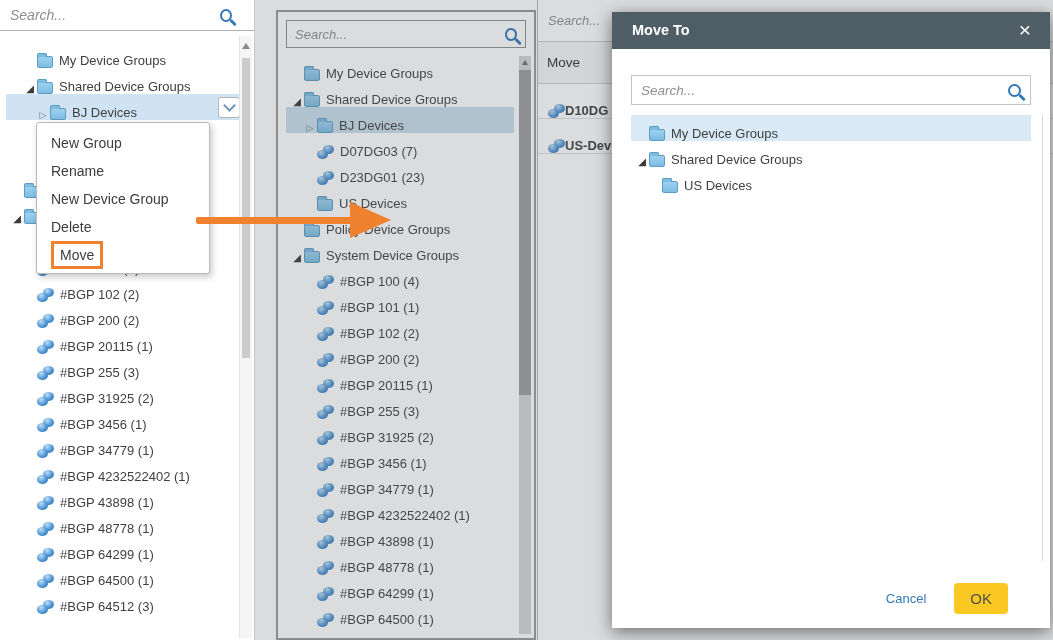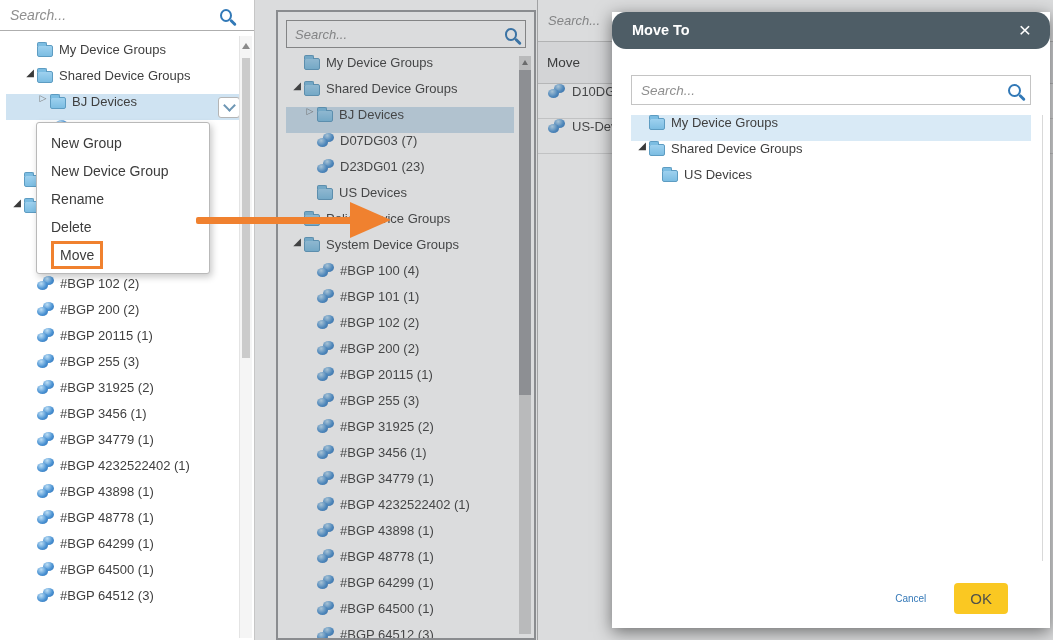--- a/index.html
+++ b/index.html
@@ -1,20 +1,20 @@
 <!DOCTYPE html>
 <html><head>
 <meta charset="utf-8">
 <style>
   * { margin:0; padding:0; box-sizing:border-box; }
   body { font-family:"Liberation Sans","DejaVu Sans",sans-serif; background:#fff; }
   .screen { position:relative; width:1053px; height:640px; overflow:hidden; background:#fff; }
 
   
-  .trow { display:flex; align-items:flex-start; height:26px; font-size:13px; color:#3f3f3f; white-space:nowrap; }
+  .trow { display:flex; align-items:flex-end; height:26px; font-size:13px; color:#3f3f3f; white-space:nowrap; }
   .twisty { width:14px; flex:none; font-size:9px; color:#777; text-align:center; line-height:1; }
   .twisty.open { color:#3a3a3a; font-size:10px; }
   .ic { flex:none; position:relative; display:inline-block; }
   .ic-folder { width:16px; height:12px; background:linear-gradient(#9ed1ef,#7cbde2); border:1px solid #5d9cc2; border-radius:2px; margin-top:3px; }
   .ic-folder::before { content:""; position:absolute; top:-4px; left:-1px; width:8px; height:3px; background:#7cbde2; border:1px solid #5d9cc2; border-bottom:none; border-radius:2px 2px 0 0; }
   .ic-group { width:17px; height:14px; }
   .ic-group::before, .ic-group::after { content:""; position:absolute; width:11px; height:9px; border-radius:50%;
      background:radial-gradient(circle at 38% 28%, #bedff5 0%, #4d94d4 55%, #2a6db3 100%); }
   .ic-group::before { right:0; top:0; }
   .ic-group::after { left:0; bottom:0; }
@@ -56,40 +56,40 @@
   .mp-scroll { position:absolute; right:3px; top:44px; bottom:4px; width:12px; background:#d4d4d4; }
   .mp-thumb { position:absolute; left:0; right:0; top:14px; height:325px; background:#9b9da0; }
   .mp-scroll .sb-up { border-bottom-color:#6f6f6f; margin:4px auto 4px; border-left-width:3px; border-right-width:3px; border-bottom-width:5px; }
 
   
   .tbl-panel { position:absolute; left:537px; top:0; width:516px; height:640px; background:#fff; border-left:1px solid #b5b5b5; z-index:2; }
   .tp-search { position:absolute; left:0; top:0; right:0; height:42px; border-bottom:1px solid #c9c9c9; display:flex; align-items:center; padding:0 10px; }
   .tp-header { position:absolute; left:0; top:42px; right:0; height:42px; background:#f5f5f6; border-bottom:1px solid #cfcfcf; display:flex; align-items:center; padding-left:9px; font-size:13.5px; color:#333; }
   .tp-rows { position:absolute; left:0; top:84px; right:0; }
   .tbl-row { height:35px; border-bottom:1px solid #dedede; padding-left:10px; }
-  .tbl-row .lbl { margin-left:7px; }
+  .tbl-row .lbl { margin-left:0;font-weight:bold; }
 
   
   .dim-overlay { position:absolute; left:255px; top:0; width:798px; height:640px; background:rgba(90,95,100,0.22); z-index:30; }
 
   
   .arrow-line { position:absolute; left:196px; top:217px; width:157px; height:7px; background:#f0812f; border-radius:2px; z-index:40; }
   .arrow-head { position:absolute; left:350px; top:202px; width:0; height:0; border-left:41px solid #f0812f; border-top:18px solid transparent; border-bottom:18px solid transparent; z-index:40; }
 
   
   .modal { position:absolute; left:612px; top:12px; width:438px; height:616px; background:#fff; z-index:50; box-shadow:0 4px 16px rgba(0,0,0,.5); }
-  .modal-header { position:absolute; left:0; top:0; right:0; height:37px; background:#4e5d66; color:#fff; font-size:14.5px; font-weight:bold; line-height:37px; padding-left:20px;border-radius:14px; }
+  .modal-header { position:absolute; left:0; top:0; right:0; height:37px; background:#4e5d66; color:#fff; font-size:14.5px; font-weight:bold; line-height:37px; padding-left:20px; }
   .modal-close { position:absolute; right:12px; top:0; width:26px; height:37px; line-height:35px; text-align:center; font-size:21px; font-weight:normal; color:#fff; cursor:default; }
   .modal-search { position:absolute; left:19px; top:63px; width:400px; height:30px; border:1px solid #c4c4c4; display:flex; align-items:center; padding:0 9px; }
   .modal-search .search-input { font-size:13.5px; }
   .modal-tree { position:absolute; left:19px; top:103px; width:412px; height:446px; border-right:1px solid #d9d9d9; }
   .modal .trow { width:400px; }
   .modal .trow.sel { background:#d9eaf6; }
   .modal-footer { position:absolute; right:42px; bottom:13px; display:flex; align-items:center; gap:28px; height:34px; }
-  .cancel-link { font-size:10px; color:#3579b8; }
+  .cancel-link { font-size:13px; color:#3579b8; }
   .ok-btn { background:#fac822; border:none; border-radius:4px; font-family:inherit; font-size:15px; color:#50524b; padding:7px 16px; min-width:52px; }
 </style>
 </head>
 <body>
 
 <div class="screen">
 
   <div class="bg-area"></div>
   <div class="strip-a"></div>
   <div class="strip-b"></div>
@@ -369,24 +369,24 @@
       <div class="lp-thumb"></div>
     </div>
   </div>
 
   <div class="ctx-menu">
 
   <div class="ctx-item">
         <span class="ctx-lbl lbl" style="margin-left:0;">New Group</span>
       </div>
       <div class="ctx-item">
+        <span class="ctx-lbl lbl" style="margin-left:0;">Rename</span>
+      </div>
+      <div class="ctx-item">
         <span class="ctx-lbl lbl" style="margin-left:0;">New Device Group</span>
-      </div>
-      <div class="ctx-item">
-        <span class="ctx-lbl lbl" style="margin-left:0;">Rename</span>
       </div>
       <div class="ctx-item">
         <span class="ctx-lbl lbl" style="margin-left:0;">Delete</span>
       </div>
       <div class="ctx-item hl">
         <span class="ctx-lbl lbl hl-box" style="margin-left:0;">Move</span>
       </div>
     </div>
 
   <div class="arrow-line"></div>

